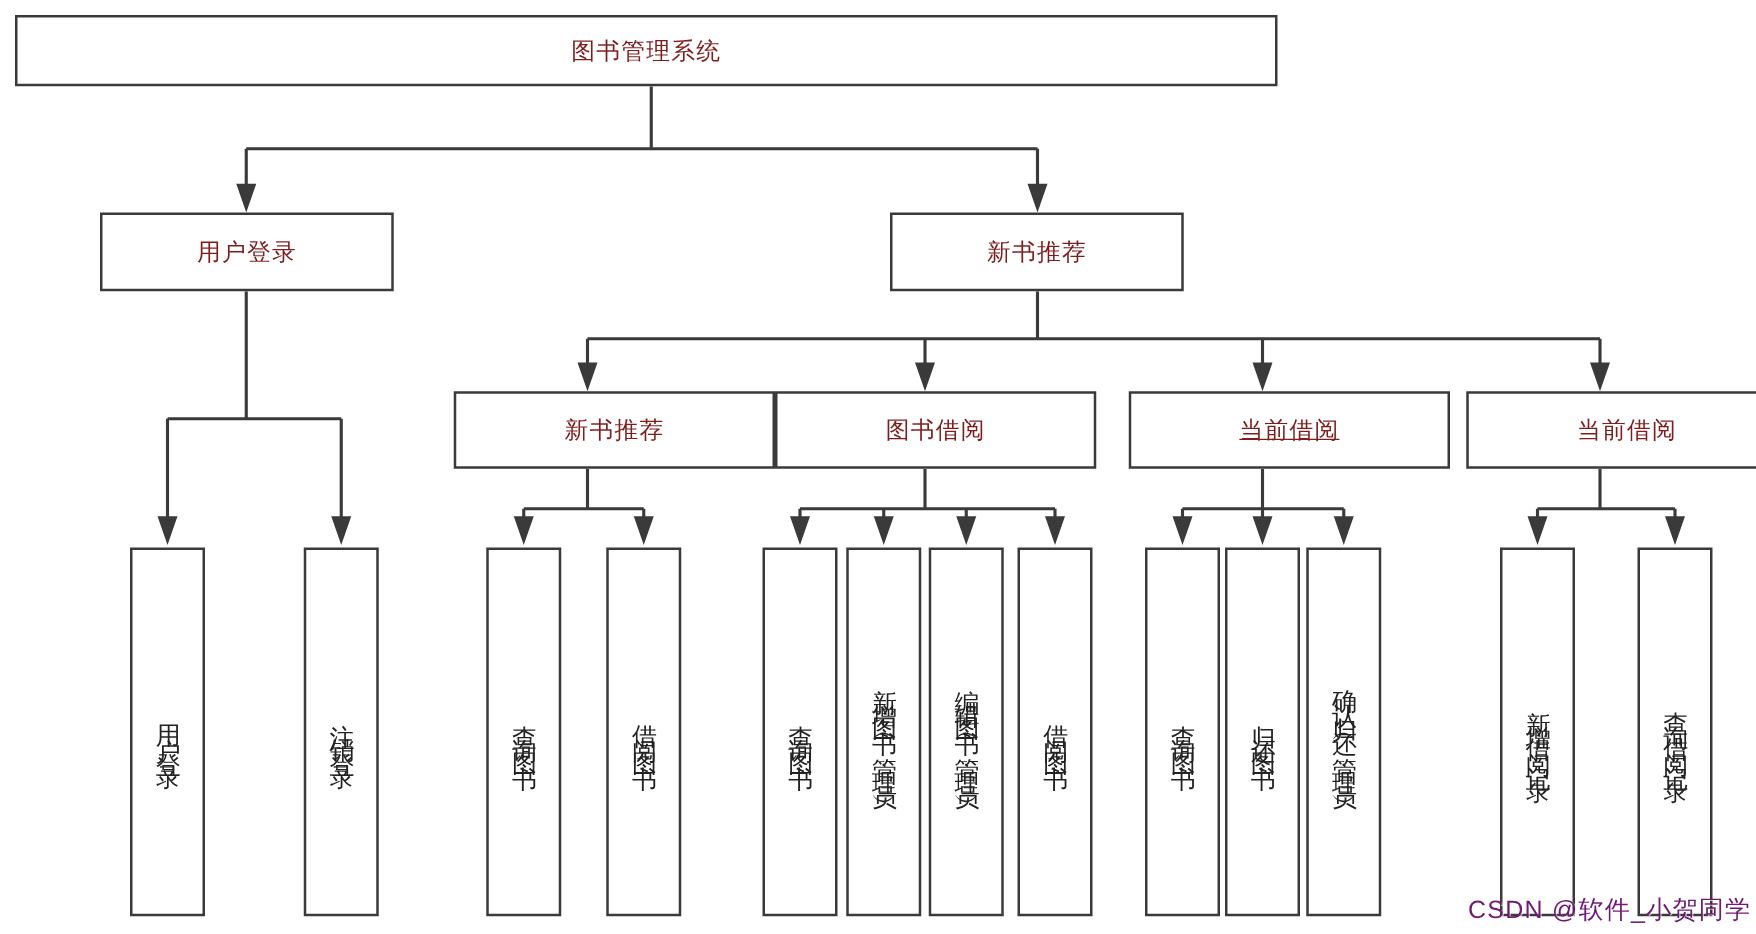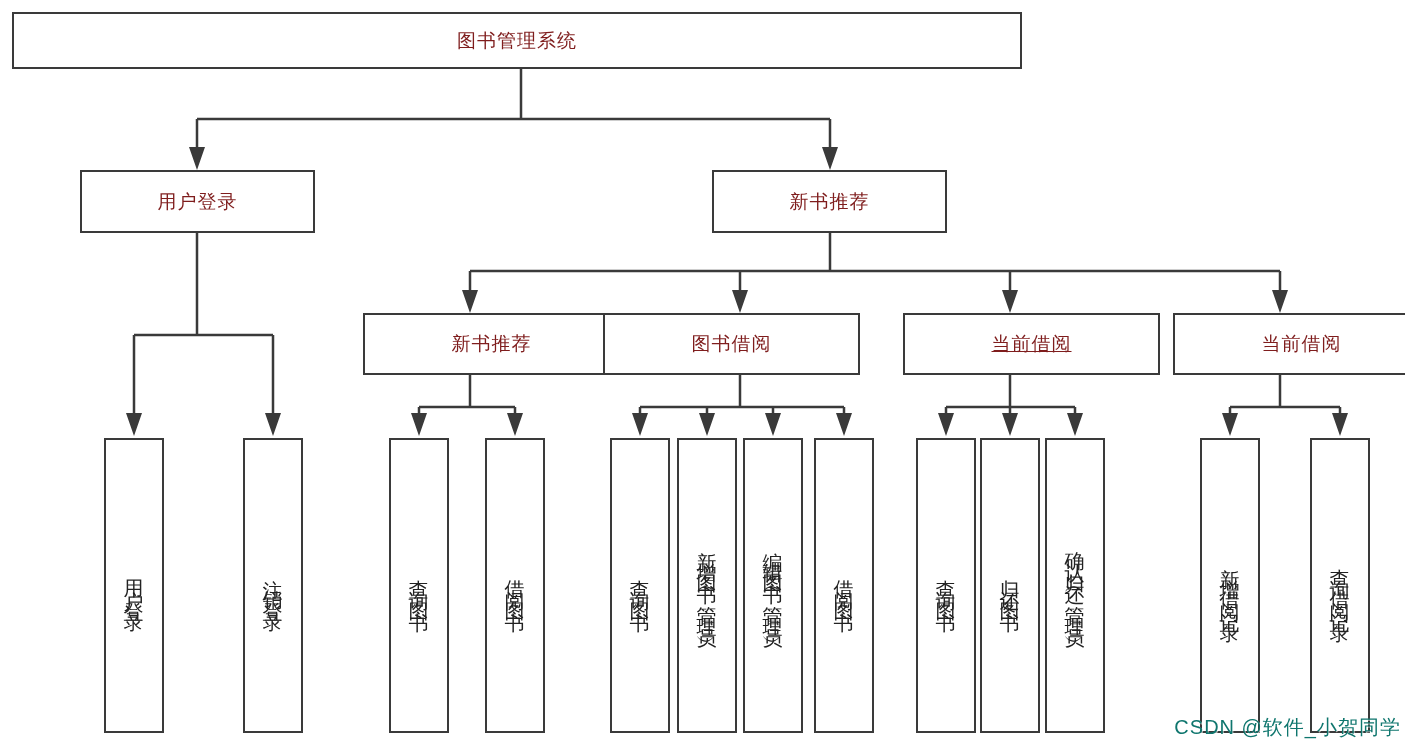--- a/index.html
+++ b/index.html
@@ -28,21 +28,21 @@
     letter-spacing: 1px;
     color: #7f1d1d;
     z-index: 2;
   }
   .root-box   { left: 12px;   top: 12px;  width: 1010px; height: 57px; }
   .l2-box     { top: 170px;  width: 235px; height: 63px; }
   .l2-user    { left: 80px; }
   .l2-mgmt    { left: 712px; }
   .l3-box     { top: 313px;  width: 257px; height: 62px; }
   .l3-a { left: 363px; }
-  .l3-b { left: 603px; }
+  .l3-b { left: 620px; }
   .l3-c { left: 903px; text-decoration: underline; }
   .l3-d { left: 1173px; }
   .leaf {
     position: absolute;
     top: 438px;
     width: 60px;
     height: 295px;
     box-sizing: border-box;
     border: 2px solid #3a3a3a;
     background: #ffffff;
@@ -71,21 +71,21 @@
   .leaf-9  { left: 916px; }
   .leaf-10 { left: 980px; }
   .leaf-11 { left: 1045px; }
   .leaf-12 { left: 1200px; }
   .leaf-13 { left: 1310px; }
   .watermark {
     position: absolute;
     right: 4px;
     bottom: 6px;
     font-size: 20px;
-    color: #0f766e;
+    color: #701a75;
     letter-spacing: 1px;
     z-index: 3;
     text-shadow: 1px 1px 0 rgba(255,255,255,0.6);
   }
 </style>
 </head>
 <body>
 
 <div class="canvas">
 

